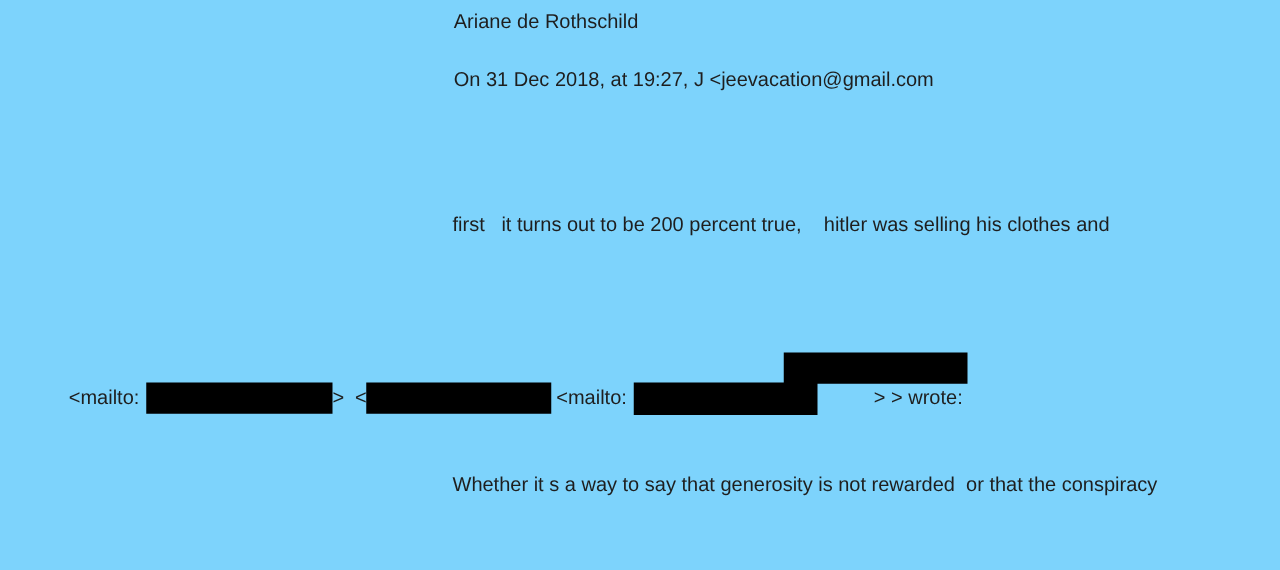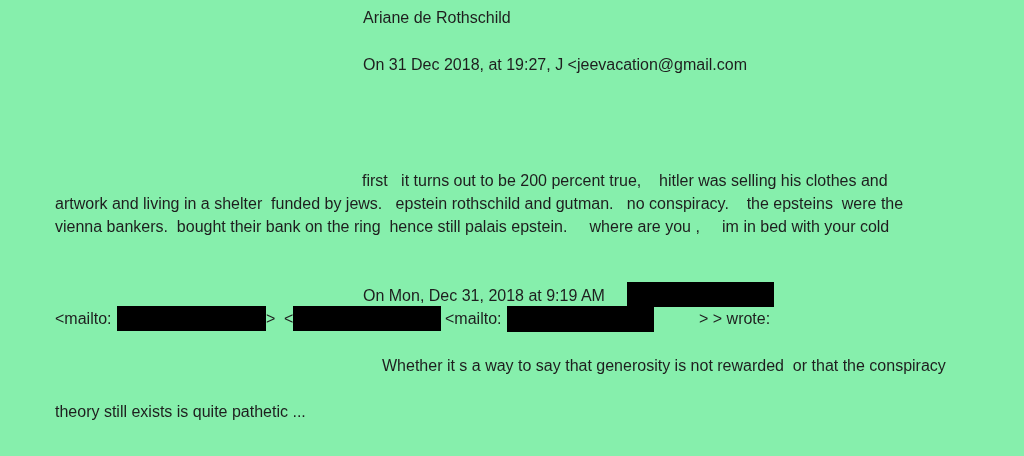--- a/index.html
+++ b/index.html
@@ -4,21 +4,21 @@
 <style>
   html, body {
     margin: 0;
     padding: 0;
     background: #ffffff;
   }
   .page {
     position: relative;
     width: 1024px;
     height: 456px;
-    background: #86efac;
+    background: #7dd3fc;
     overflow: hidden;
     font-family: "Liberation Sans", sans-serif;
     font-size: 16px;
     color: #1e1e1e;
     filter: blur(0.35px);
   }
   .line {
     position: absolute;
     white-space: pre;
     line-height: 19px;
@@ -33,48 +33,44 @@
   .q1-header-2      { left: 55px;  top: 79px; }
   .q1-body-1        { left: 362px; top: 171px; }
   .q1-body-2        { left: 55px;  top: 194px; }
   .q1-body-3        { left: 55px;  top: 217px; }
   .q2-date          { left: 363px; top: 286px; }
   .q2-mailto-1      { left: 55px;  top: 309px; }
   .q2-gt            { left: 266px; top: 309px; }
   .q2-lt            { left: 284px; top: 309px; }
   .q2-mailto-2      { left: 445px; top: 309px; }
   .q2-wrote         { left: 655px; top: 309px; margin-left: 44px; }
-  .q2-body-1        { left: 362px; top: 356px; margin-left: 20px; }
+  .q2-body-1        { left: 362px; top: 379px; }
   .q2-body-2        { left: 55px;  top: 402px; }
   .redaction-top    { left: 627px; top: 282px; width: 147px; height: 25px; }
   .redaction-a      { left: 117px; top: 306px; width: 149px; height: 25px; }
   .redaction-b      { left: 293px; top: 306px; width: 148px; height: 25px; }
   .redaction-c      { left: 507px; top: 306px; width: 147px; height: 26px; }
 </style>
 </head>
 <body>
 
 <div class="page">
 
   <div class="line recipient">Ariane de Rothschild</div>
 
   <div class="line q1-header-1">On 31 Dec 2018, at 19:27, J &lt;jeevacation@gmail.com</div>
 
   <div class="line q1-body-1">first   it turns out to be 200 percent true,    hitler was selling his clothes and</div>
-  <div class="line q1-body-2">artwork and living in a shelter  funded by jews.   epstein rothschild and gutman.   no conspiracy.    the epsteins  were the</div>
-  <div class="line q1-body-3">vienna bankers.  bought their bank on the ring  hence still palais epstein.     where are you ,     im in bed with your cold</div>
 
-  <div class="line q2-date">On Mon, Dec 31, 2018 at 9:19 AM</div>
   <div class="redaction redaction-top"></div>
 
   <div class="line q2-mailto-1">&lt;mailto:</div>
   <div class="redaction redaction-a"></div>
   <div class="line q2-gt">&gt;</div>
   <div class="line q2-lt">&lt;</div>
   <div class="redaction redaction-b"></div>
   <div class="line q2-mailto-2">&lt;mailto:</div>
   <div class="redaction redaction-c"></div>
   <div class="line q2-wrote">&gt; &gt; wrote:</div>
 
   <div class="line q2-body-1">Whether it s a way to say that generosity is not rewarded  or that the conspiracy</div>
-  <div class="line q2-body-2">theory still exists is quite pathetic ...</div>
 
 </div>
 
 </body></html>

